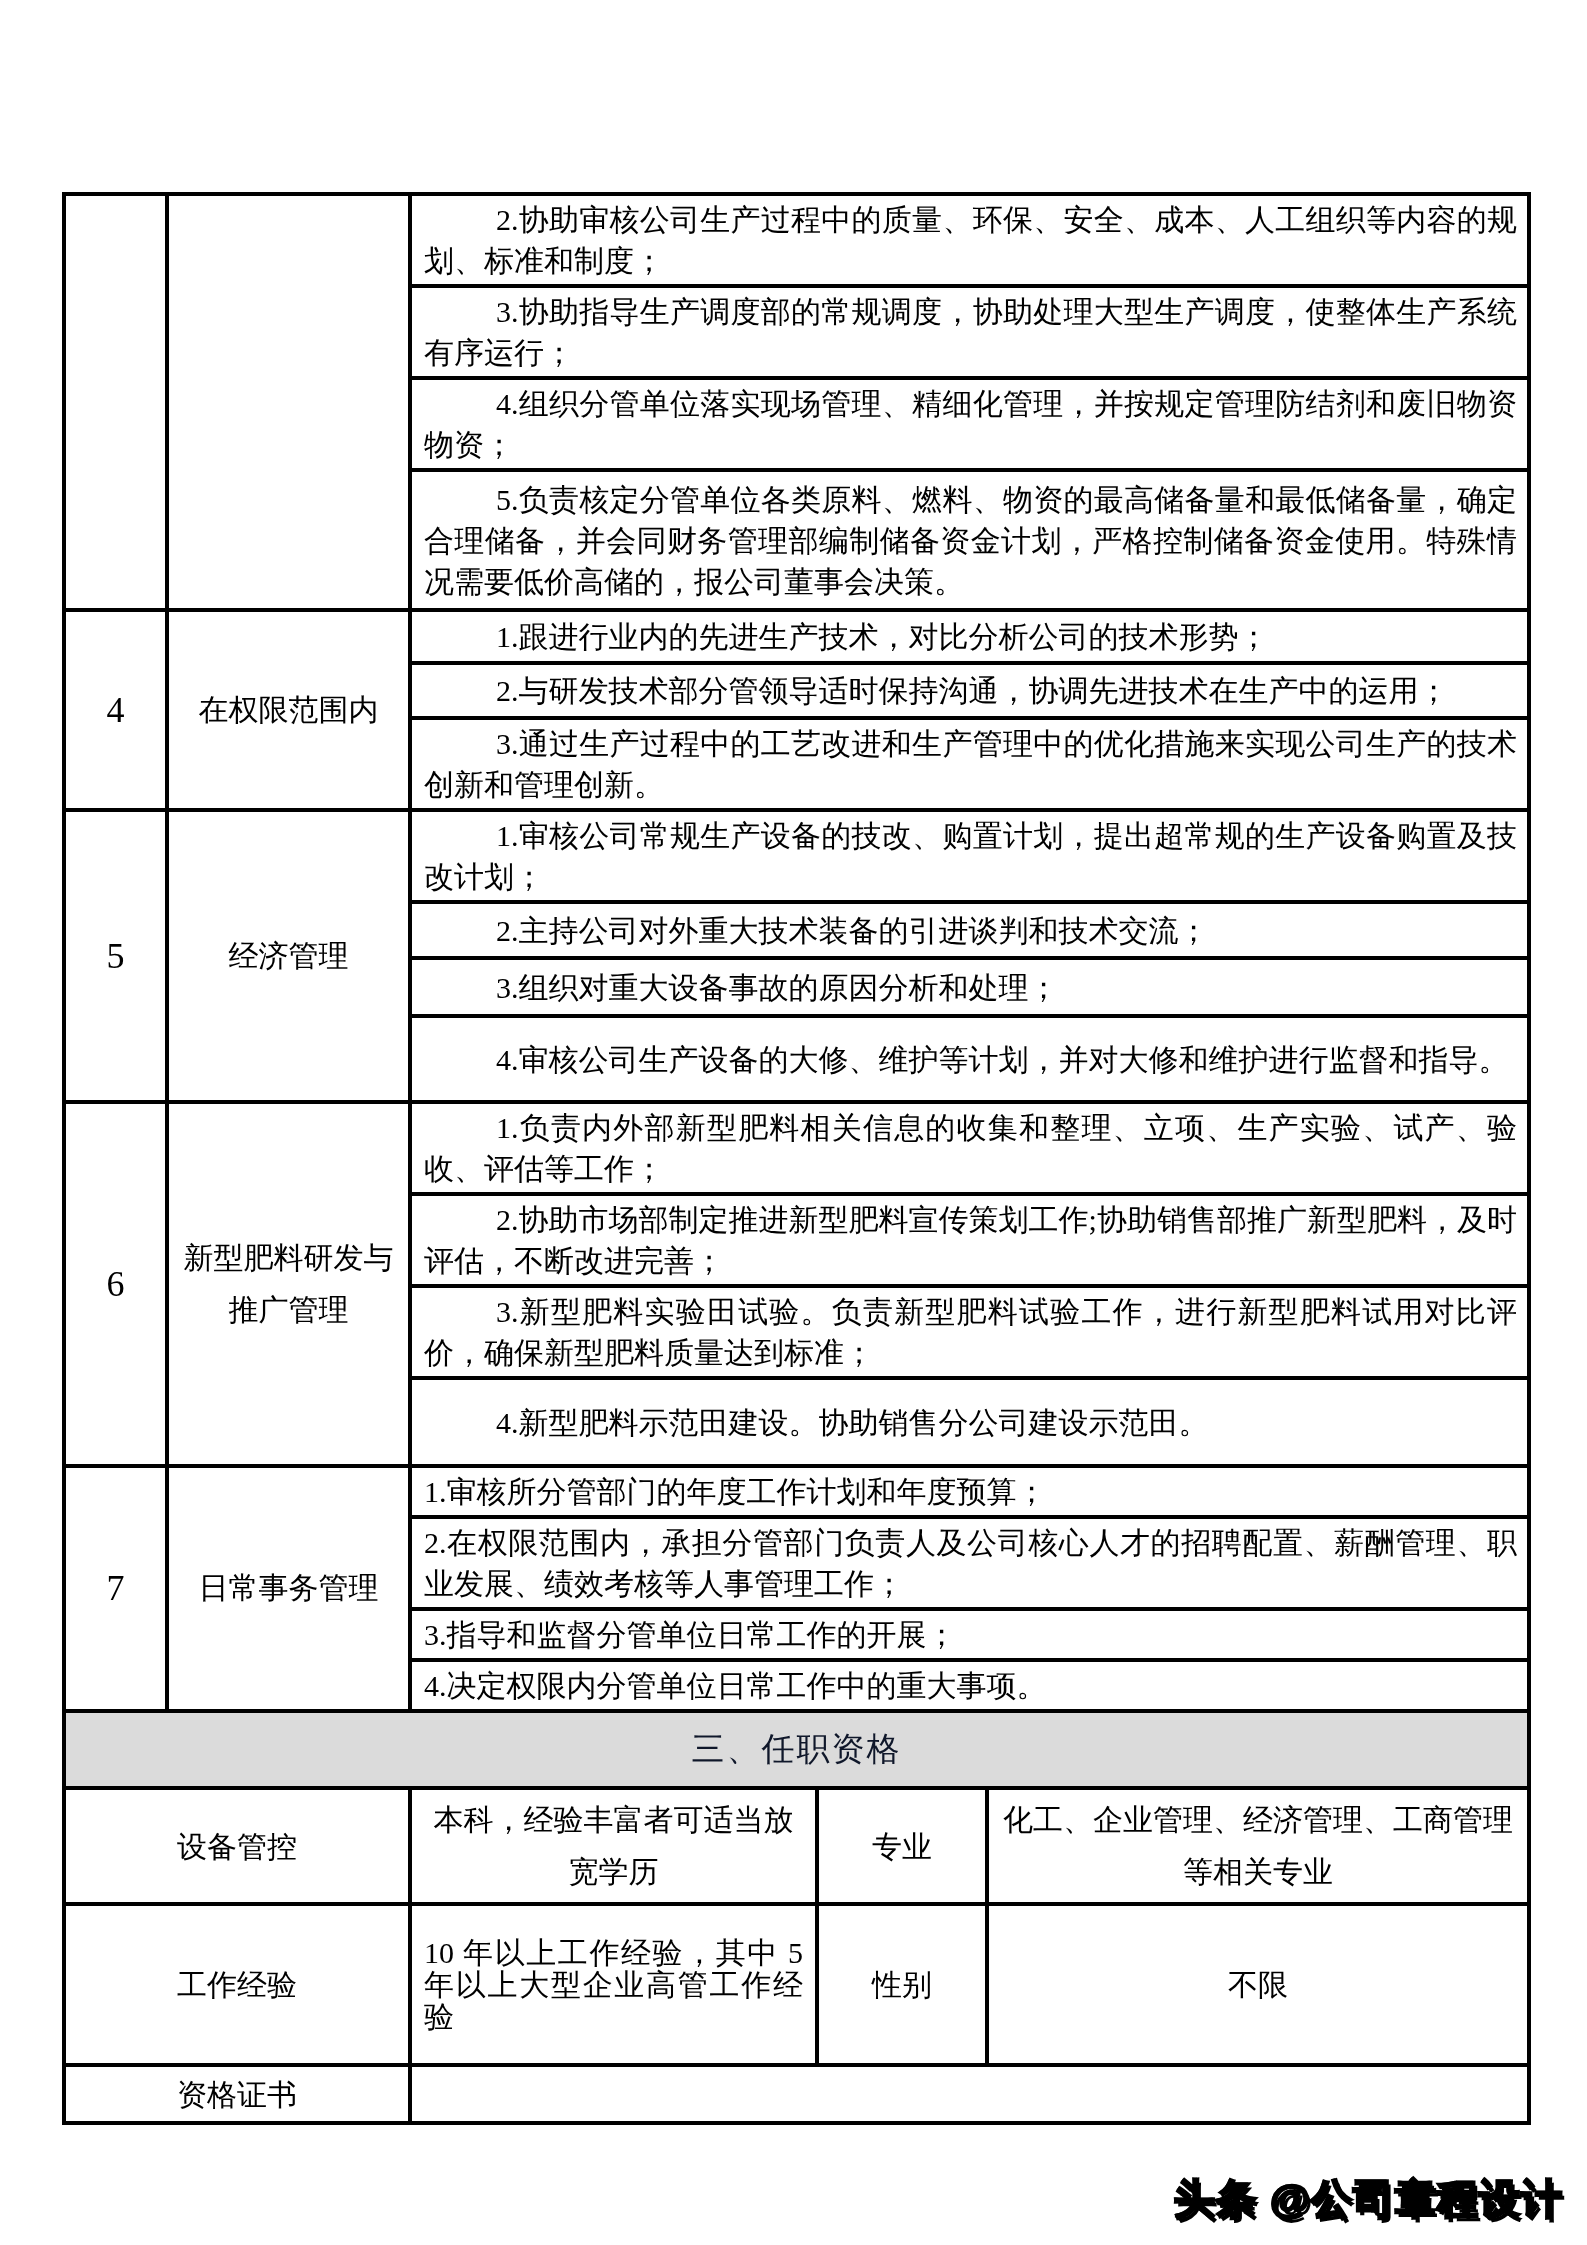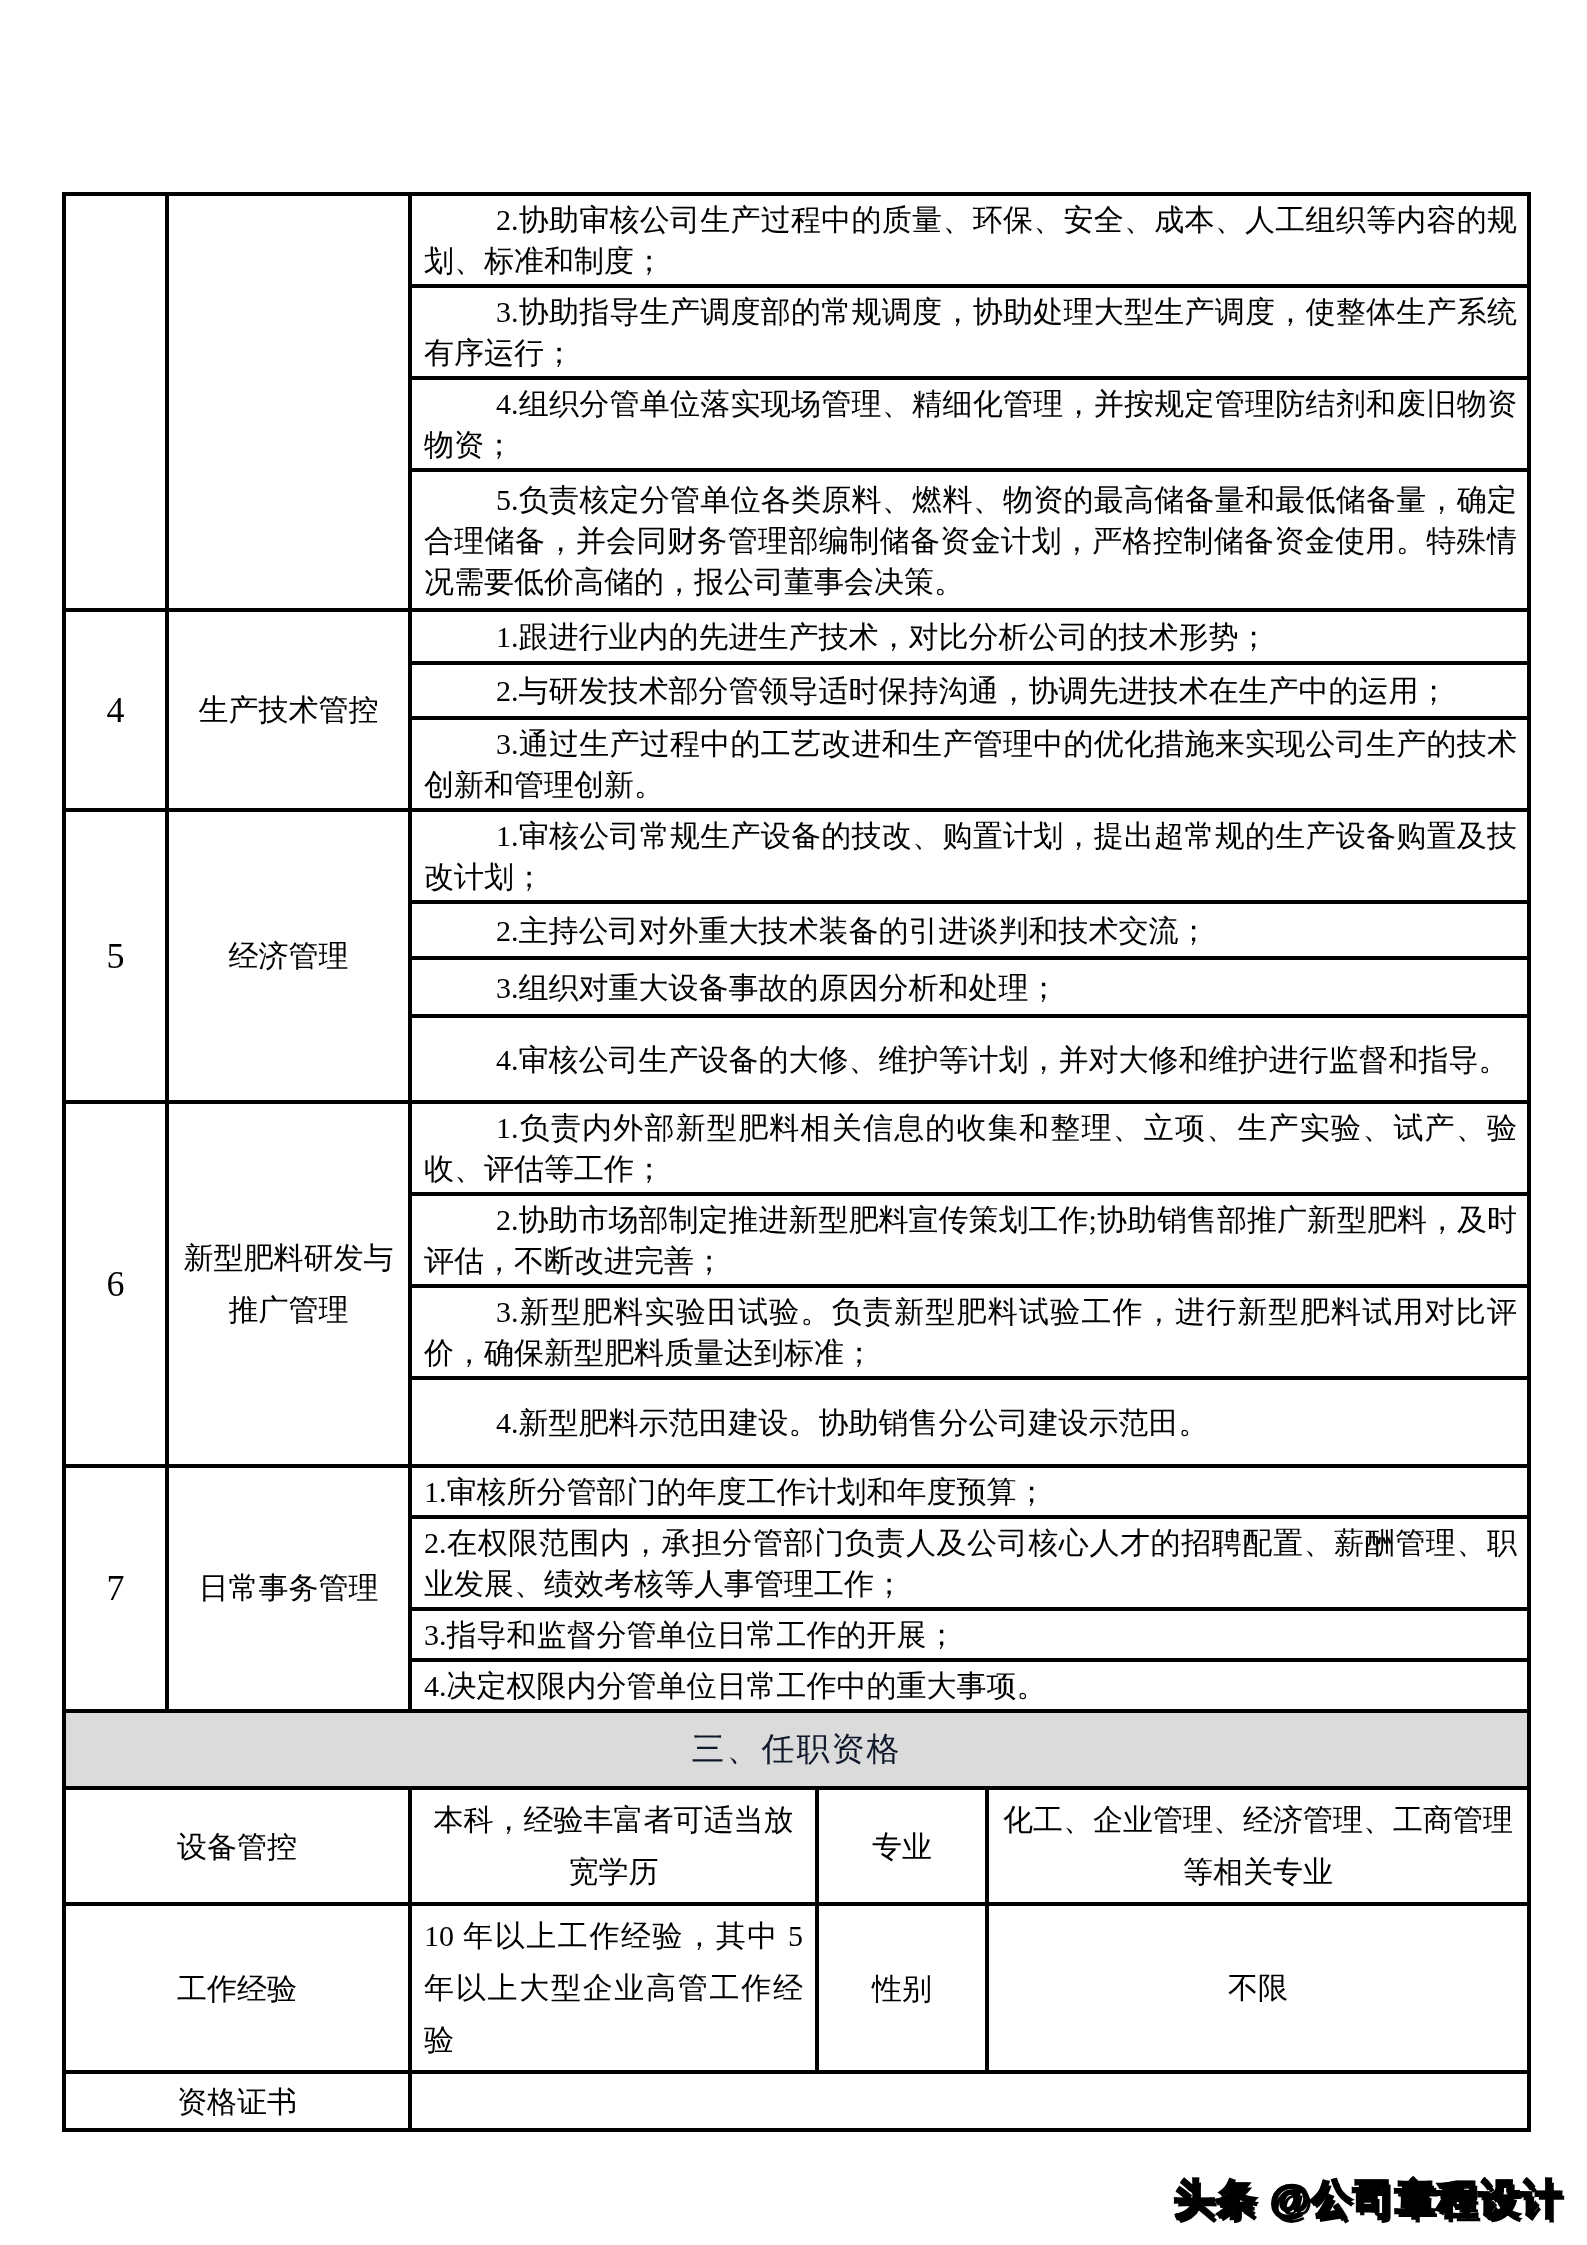--- a/index.html
+++ b/index.html
@@ -30,21 +30,21 @@
     text-align:justify;
     padding:3px 10px 3px 12px;
   }
   td.content.indent { text-indent:2.4em; }
   td.sec-header {
     background:#dbdbdb; text-align:center;
     font-size:33px; color:#0f172a; letter-spacing:2px;
   }
   td.q-label { text-align:center; }
   td.q-center { text-align:center; line-height:52px; padding:4px 10px; }
-  td.q-left { text-align:justify; line-height:52px; padding:4px 12px; }
+  td.q-left { text-align:justify; line-height:32px; padding:4px 12px; }
   .watermark {
     position:absolute; top:2172px; right:24px;
     font-family:"Liberation Sans","DejaVu Sans",sans-serif;
     font-weight:bold; font-size:41px; letter-spacing:1px;
     color:#000000;
     -webkit-text-stroke:2.5px #000;
     text-shadow:3px 4px 0 #000, -1px -1px 0 #000;
     white-space:nowrap;
   }
 </style>
@@ -73,21 +73,21 @@
       </tr>
       <tr style="height:85px">
         <td class="content indent" colspan="3">4.组织分管单位落实现场管理、精细化管理，并按规定管理防结剂和废旧物资物资；</td>
       </tr>
       <tr style="height:140px">
         <td class="content indent" colspan="3">5.负责核定分管单位各类原料、燃料、物资的最高储备量和最低储备量，确定合理储备，并会同财务管理部编制储备资金计划，严格控制储备资金使用。特殊情况需要低价高储的，报公司董事会决策。</td>
       </tr>
 
       <tr style="height:53px">
         <td class="num" rowspan="3">4</td>
-        <td class="cat" rowspan="3">生产技术管控</td>
+        <td class="cat" rowspan="3">在权限范围内</td>
         <td class="content indent" colspan="3">1.跟进行业内的先进生产技术，对比分析公司的技术形势；</td>
       </tr>
       <tr style="height:55px">
         <td class="content indent" colspan="3">2.与研发技术部分管领导适时保持沟通，协调先进技术在生产中的运用；</td>
       </tr>
       <tr style="height:90px">
         <td class="content indent" colspan="3">3.通过生产过程中的工艺改进和生产管理中的优化措施来实现公司生产的技术创新和管理创新。</td>
       </tr>
 
       <tr style="height:80px">

